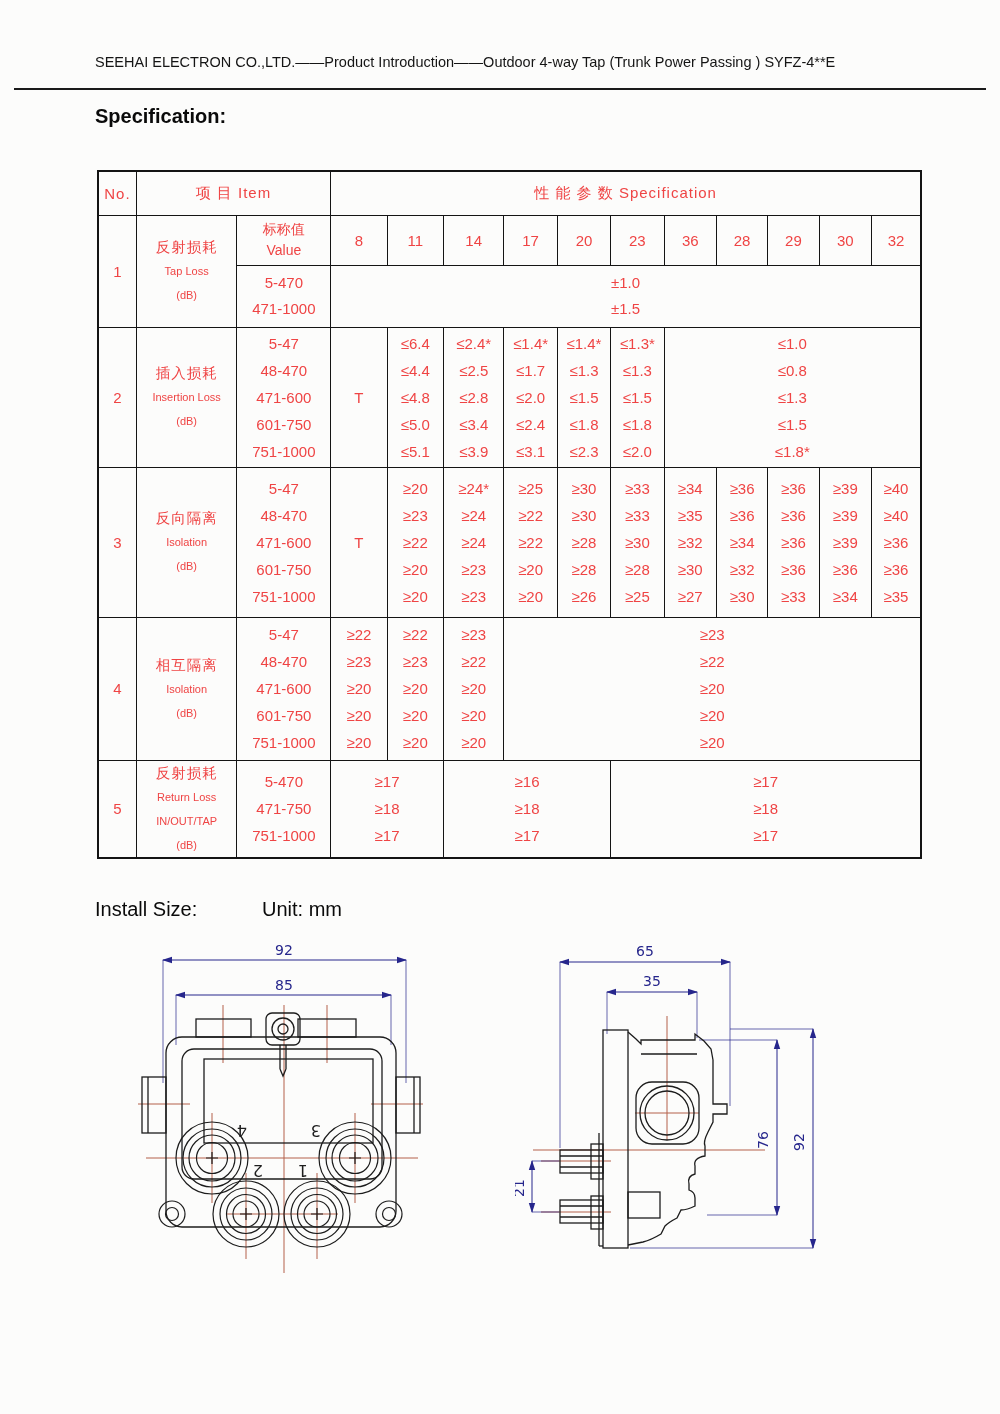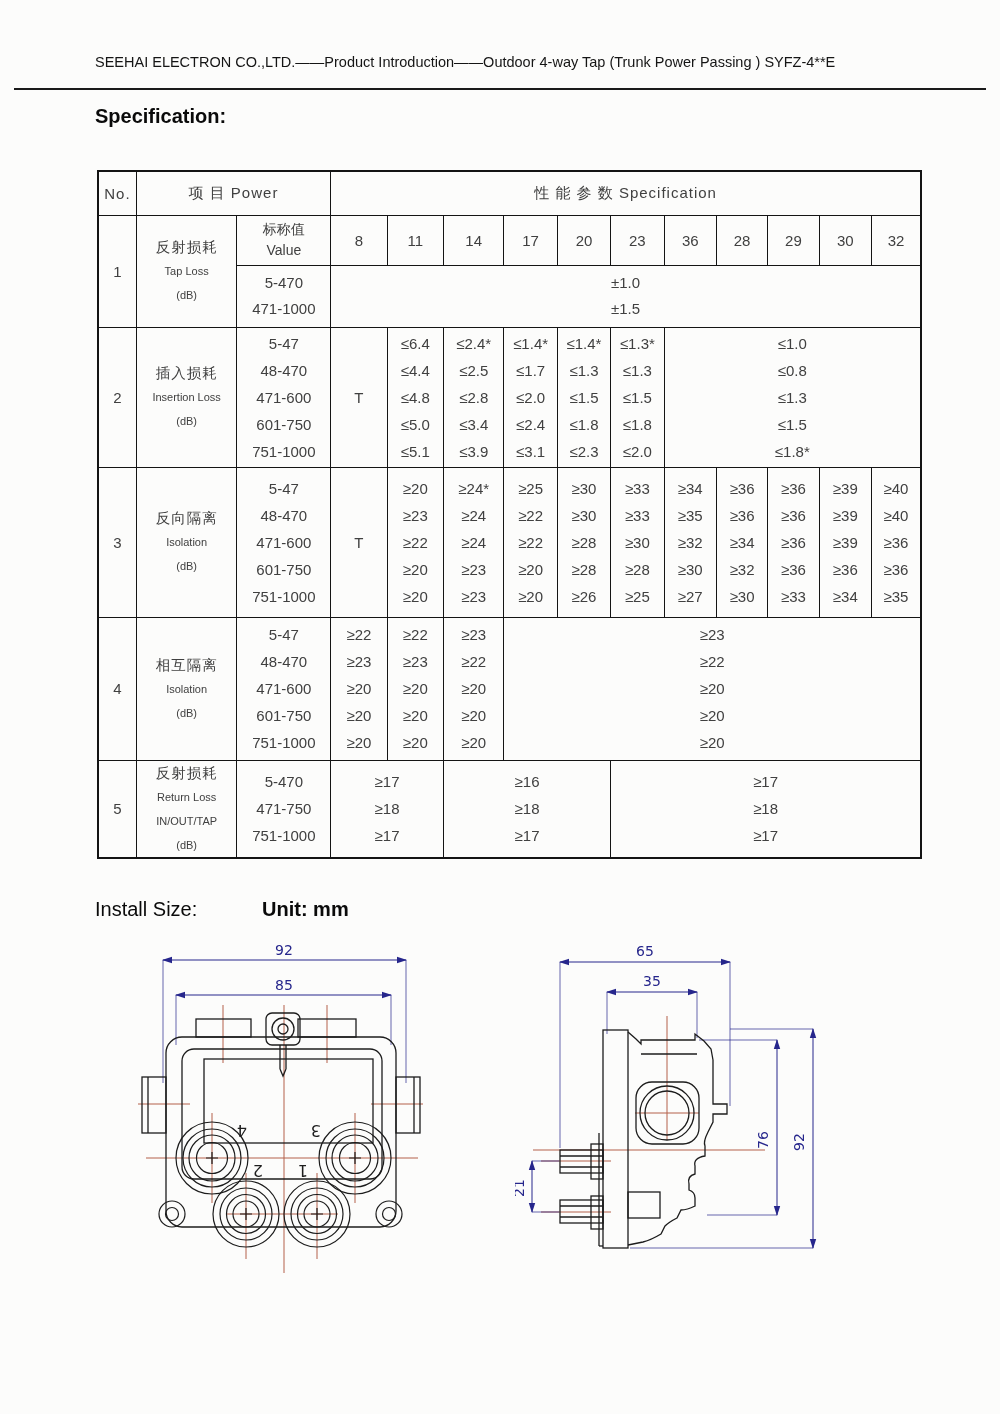--- a/index.html
+++ b/index.html
@@ -2,24 +2,24 @@
 <html><head>
 <meta charset="utf-8">
 <style>
   html,body{margin:0;padding:0;background:#e8e8e8;}
   #page{position:relative;width:1000px;height:1414px;background:#fcfcfb;margin:0 auto;overflow:hidden;
         font-family:"Liberation Sans","DejaVu Sans",sans-serif;color:#111;}
   .doc-header{position:absolute;left:95px;top:54px;width:810px;font-size:14.5px;color:#151515;white-space:nowrap;}
   .head-rule{position:absolute;left:14px;top:88px;width:972px;height:2px;background:#1a1a1a;}
   .h-spec{position:absolute;left:95px;top:105px;font-size:20px;font-weight:bold;color:#0a0a0a;}
   .h-install{position:absolute;left:95px;top:898px;font-size:20px;font-weight:normal;color:#0a0a0a;}
-  .h-unit{position:absolute;left:262px;top:898px;font-size:20px;font-weight:bold;color:#0a0a0a;}
+  .h-unit{position:absolute;left:262px;top:898px;font-size:20px;font-weight:normal;color:#0a0a0a;}
 
   table.spec{position:absolute;left:97px;top:170px;width:825px;border-collapse:collapse;table-layout:fixed;
-             border:2px solid #141414;font-size:15px;color:#404040;}
+             border:2px solid #141414;font-size:15px;color:#ef4444;}
   table.spec td{border:1px solid #141414;text-align:center;vertical-align:middle;padding:0 2px;overflow:hidden;}
   td.hdr{font-size:15px;letter-spacing:1px;}
   .ln{line-height:27px;white-space:nowrap;}
   .ln2{line-height:26px;white-space:nowrap;}
   .lbl .ln{line-height:24px;font-size:11px;}
   .lbl .cjk{font-size:14.5px;letter-spacing:1px;}
   .vh .ln{line-height:21px;font-size:14px;text-align:center;}
   .freq{font-size:15px;}
 
   .drawing{position:absolute;}
@@ -50,21 +50,21 @@
         <col style="width:53px">
         <col style="width:52px">
         <col style="width:51px">
       <col style="width:51px">
         <col style="width:52px">
         <col style="width:49px">
     </colgroup>
     <tbody id="spec-tbody">
         <tr style="height: 44px;">
           <td class="hdr">No.</td>
-          <td class="hdr cjk" colspan="2">项 目  Power</td>
+          <td class="hdr cjk" colspan="2">项 目  Item</td>
           <td class="hdr cjk" colspan="11">性  能  参  数  Specification</td>
         </tr>
         <tr style="height: 50px;">
           <td rowspan="2">1</td>
           <td rowspan="2" class="lbl">
             <div class="ln cjk">反射损耗</div>
             <div class="ln">Tap Loss</div>
             <div class="ln">(dB)</div>
           </td>
           <td class="vh">

